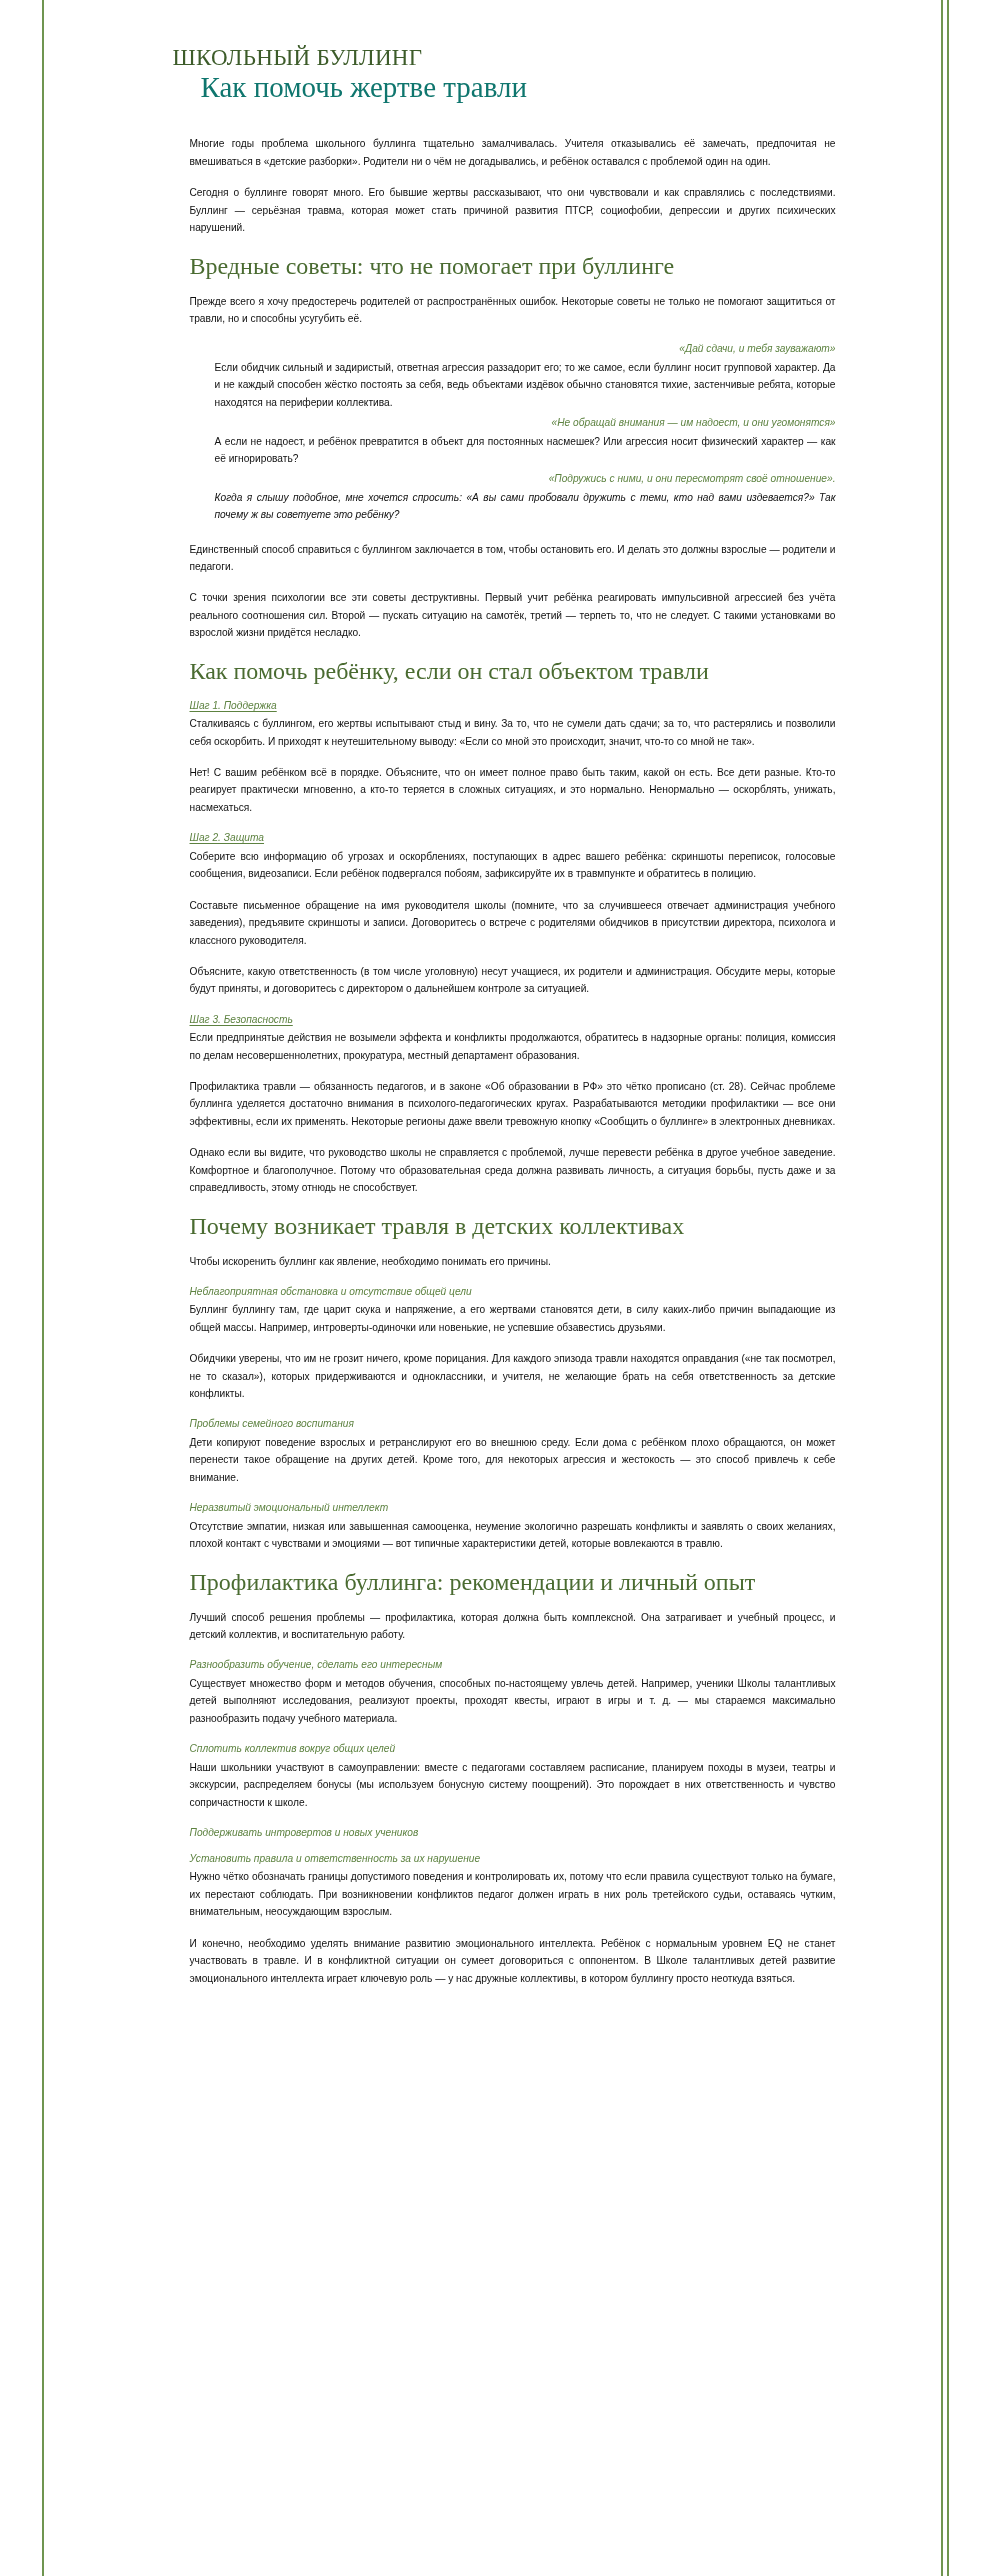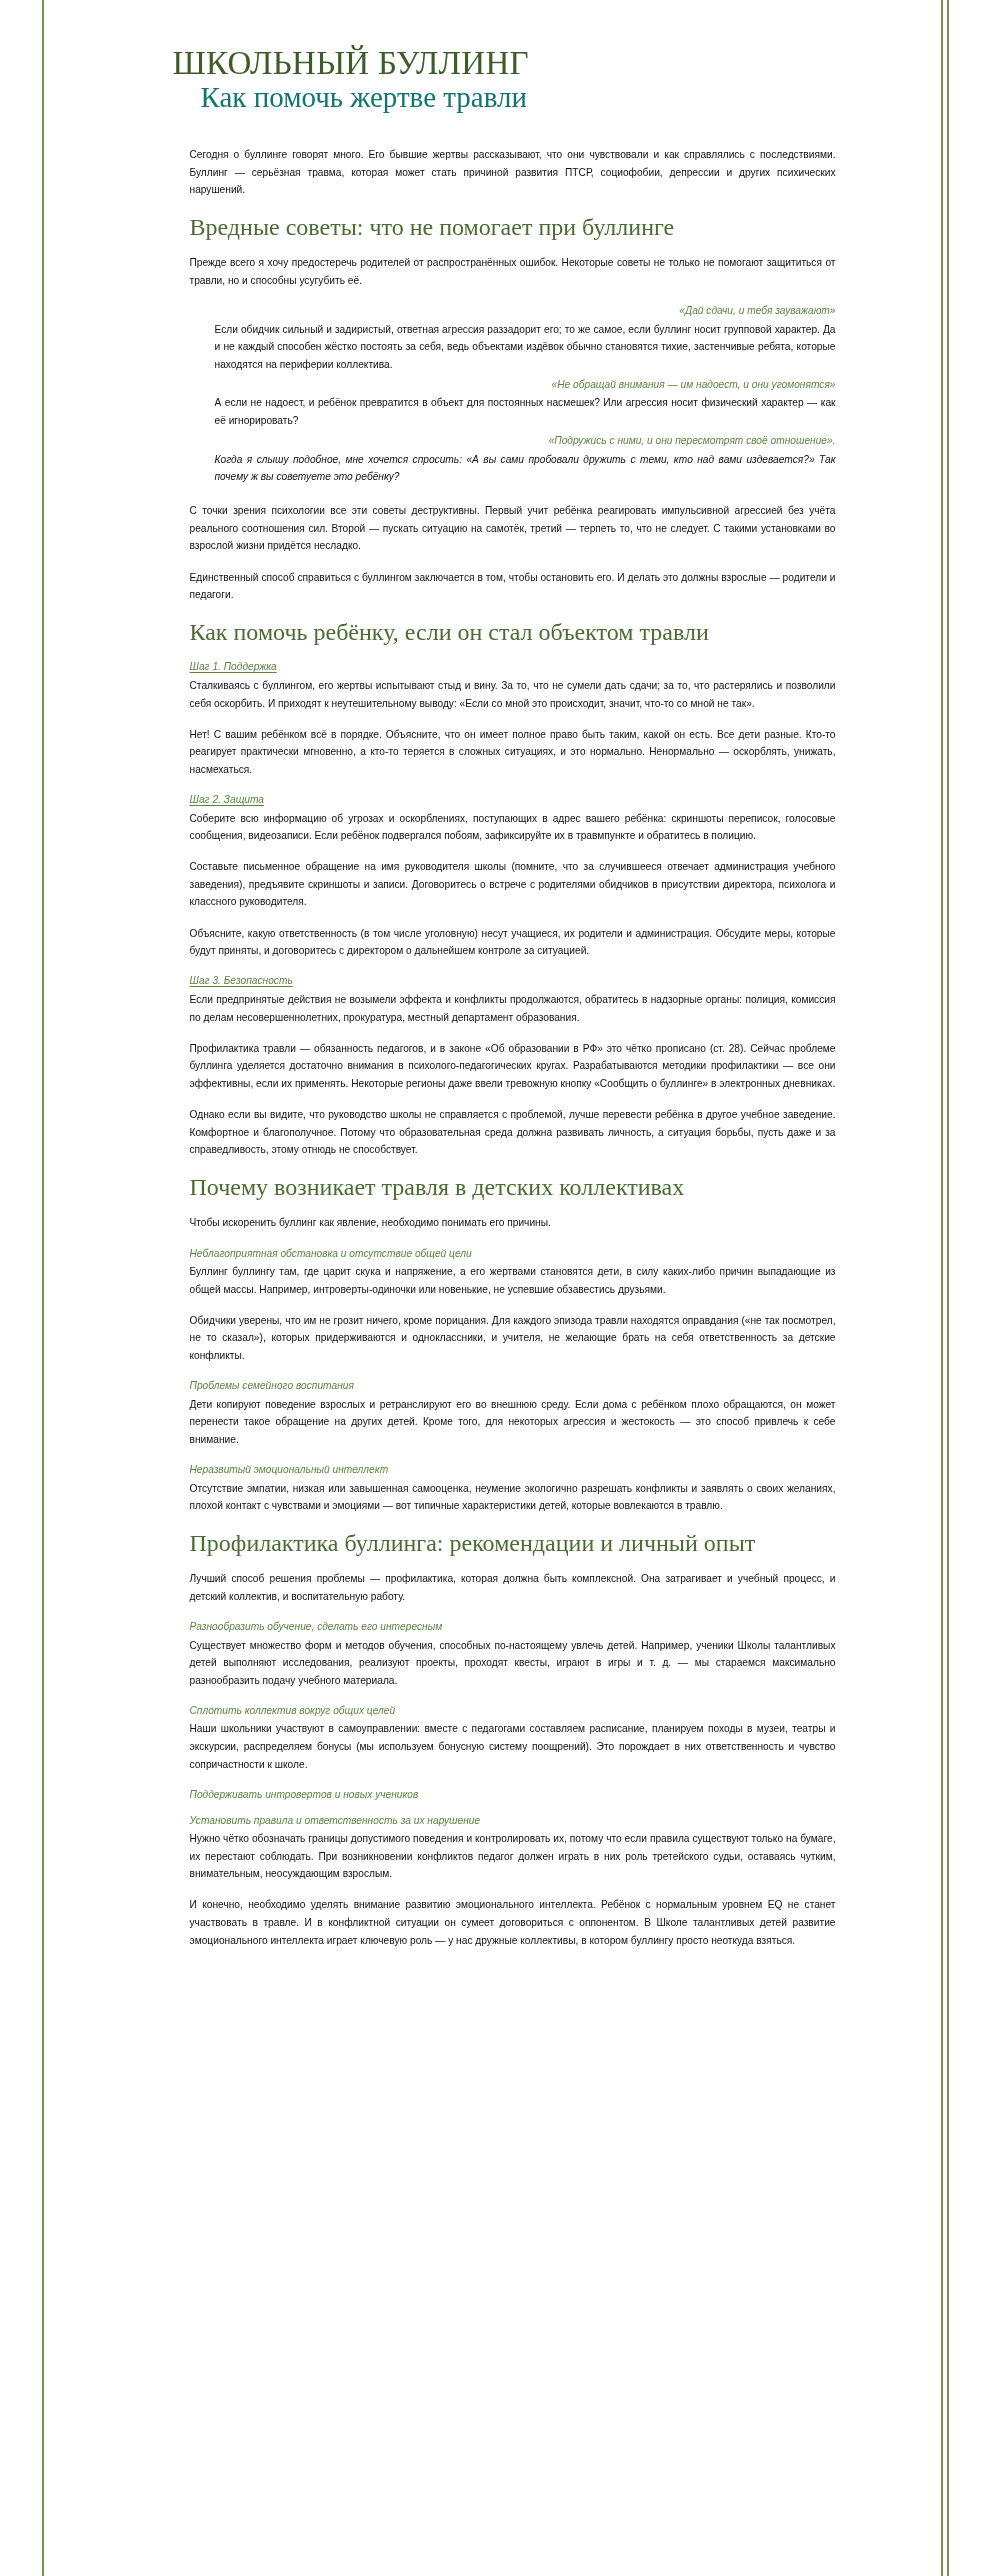--- a/index.html
+++ b/index.html
@@ -36,21 +36,21 @@
     margin: 0 auto;
     padding: 46px 0 0 0;
     width: 809px;
     box-sizing: border-box;
   }
 
   
   .doc-title {
     font-family: "Liberation Serif", serif;
     color: #3d5c2a;
-    font-size: 33px;
+    font-size: 23px;
     line-height: 1.06;
     letter-spacing: 0.3px;
     margin: 0 0 1.2px 85px;
     font-weight: 400;
     white-space: nowrap;
   }
   .doc-subtitle {
     font-family: "Liberation Serif", serif;
     color: #0f766e;
     font-size: 29px;
@@ -119,40 +119,41 @@
   <div class="rule rule-right-a"></div>
   <div class="rule rule-right-b"></div>
 
   <div class="content">
 
     <h1 class="doc-title">ШКОЛЬНЫЙ БУЛЛИНГ</h1>
     <div class="doc-subtitle">Как помочь жертве травли</div>
 
     <div class="body-col">
 
+      <p class="para">Многие годы проблема школьного буллинга тщательно замалчивалась. Учителя отказывались её замечать, предпочитая не вмешиваться в «детские разборки». Родители ни о чём не догадывались, и ребёнок оставался с проблемой один на один.</p>
       <p class="para">Сегодня о буллинге говорят много. Его бывшие жертвы рассказывают, что они чувствовали и как справлялись с последствиями. Буллинг — серьёзная травма, которая может стать причиной развития ПТСР, социофобии, депрессии и других психических нарушений.</p>
 
       <h2 class="section">Вредные советы: что не помогает при буллинге</h2>
       <p class="para">Прежде всего я хочу предостеречь родителей от распространённых ошибок. Некоторые советы не только не помогают защититься от травли, но и способны усугубить её.</p>
 
       <div class="indent-block">
         <div class="subhead">«Дай сдачи, и тебя зауважают»</div>
         <p class="para">Если обидчик сильный и задиристый, ответная агрессия раззадорит его; то же самое, если буллинг носит групповой характер. Да и не каждый способен жёстко постоять за себя, ведь объектами издёвок обычно становятся тихие, застенчивые ребята, которые находятся на периферии коллектива.</p>
 
         <div class="subhead">«Не обращай внимания — им надоест, и они угомонятся»</div>
         <p class="para">А если не надоест, и ребёнок превратится в объект для постоянных насмешек? Или агрессия носит физический характер — как её игнорировать?</p>
 
         <div class="subhead">«Подружись с ними, и они пересмотрят своё отношение».</div>
         <p class="para">Когда я слышу подобное, мне хочется спросить: «А вы сами пробовали дружить с теми, кто над вами издевается?» Так почему ж вы советуете это ребёнку?</p>
       </div>
 
       <div class="spacer-md"></div>
 
+      <p class="para">Единственный способ справиться с буллингом заключается в том, чтобы остановить его. И делать это должны взрослые — родители и педагоги.</p>
       <p class="para">С точки зрения психологии все эти советы деструктивны. Первый учит ребёнка реагировать импульсивной агрессией без учёта реального соотношения сил. Второй — пускать ситуацию на самотёк, третий — терпеть то, что не следует. С такими установками во взрослой жизни придётся несладко.</p>
-      <p class="para">Единственный способ справиться с буллингом заключается в том, чтобы остановить его. И делать это должны взрослые — родители и педагоги.</p>
 
       <h2 class="section">Как помочь ребёнку, если он стал объектом травли</h2>
 
       <div class="subhead underline">Шаг 1. Поддержка</div>
       <p class="para">Сталкиваясь с буллингом, его жертвы испытывают стыд и вину. За то, что не сумели дать сдачи; за то, что растерялись и позволили себя оскорбить. И приходят к неутешительному выводу: «Если со мной это происходит, значит, что-то со мной не так».</p>
       <p class="para">Нет! С вашим ребёнком всё в порядке. Объясните, что он имеет полное право быть таким, какой он есть. Все дети разные. Кто-то реагирует практически мгновенно, а кто-то теряется в сложных ситуациях, и это нормально. Ненормально — оскорблять, унижать, насмехаться.</p>
 
       <div class="subhead underline">Шаг 2. Защита</div>
       <p class="para">Соберите всю информацию об угрозах и оскорблениях, поступающих в адрес вашего ребёнка: скриншоты переписок, голосовые сообщения, видеозаписи. Если ребёнок подвергался побоям, зафиксируйте их в травмпункте и обратитесь в полицию.</p>
       <p class="para">Составьте письменное обращение на имя руководителя школы (помните, что за случившееся отвечает администрация учебного заведения), предъявите скриншоты и записи. Договоритесь о встрече с родителями обидчиков в присутствии директора, психолога и классного руководителя.</p>

